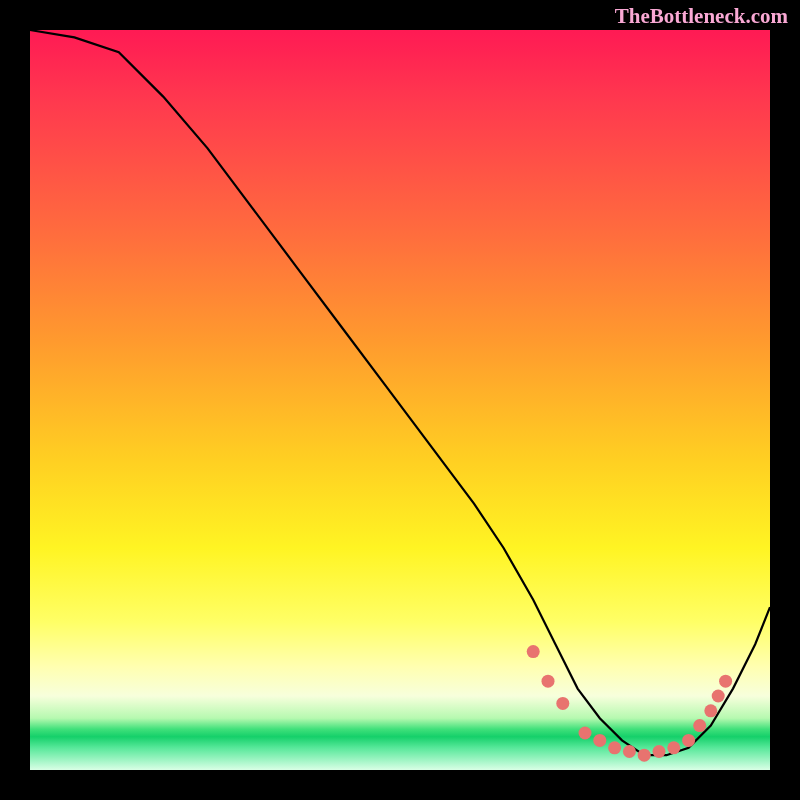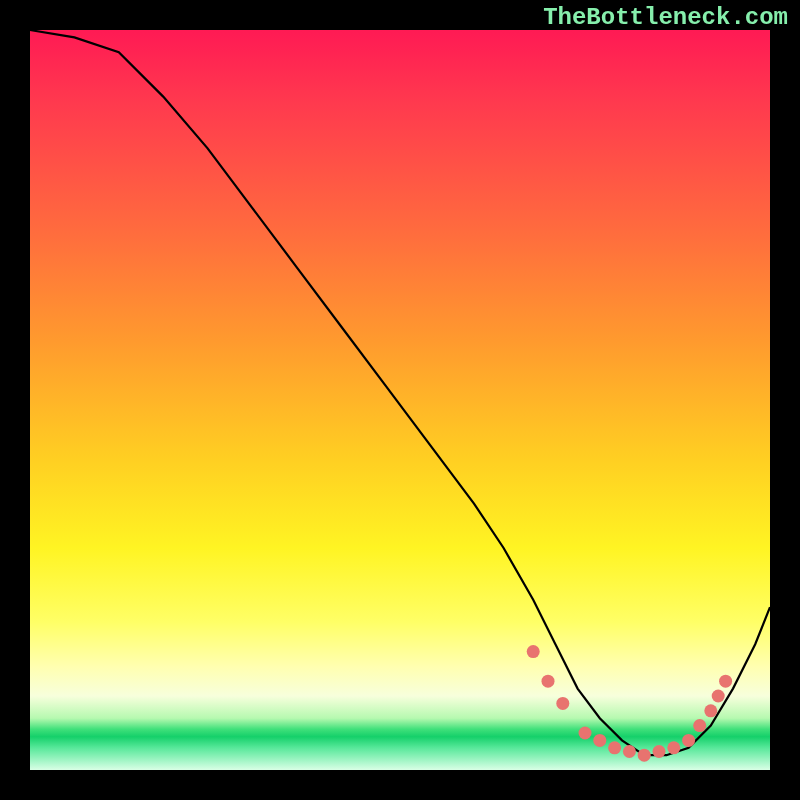--- a/index.html
+++ b/index.html
@@ -8,24 +8,24 @@
     background: #000;
     width: 800px;
     height: 800px;
     overflow: hidden;
     position: relative;
   }
   .watermark {
     position: absolute;
     top: 4px;
     right: 12px;
-    font-family: Liberation Mono, monospace;
-    font-size: 24px;
+    font-family: Liberation Serif, serif;
+    font-size: 21px;
     font-weight: bold;
-    color: #86efac;
+    color: #f9a8d4;
     z-index: 10;
   }
   .plot-frame {
     position: absolute;
     left: 30px;
     top: 30px;
     width: 740px;
     height: 740px;
     background: #000;
   }

